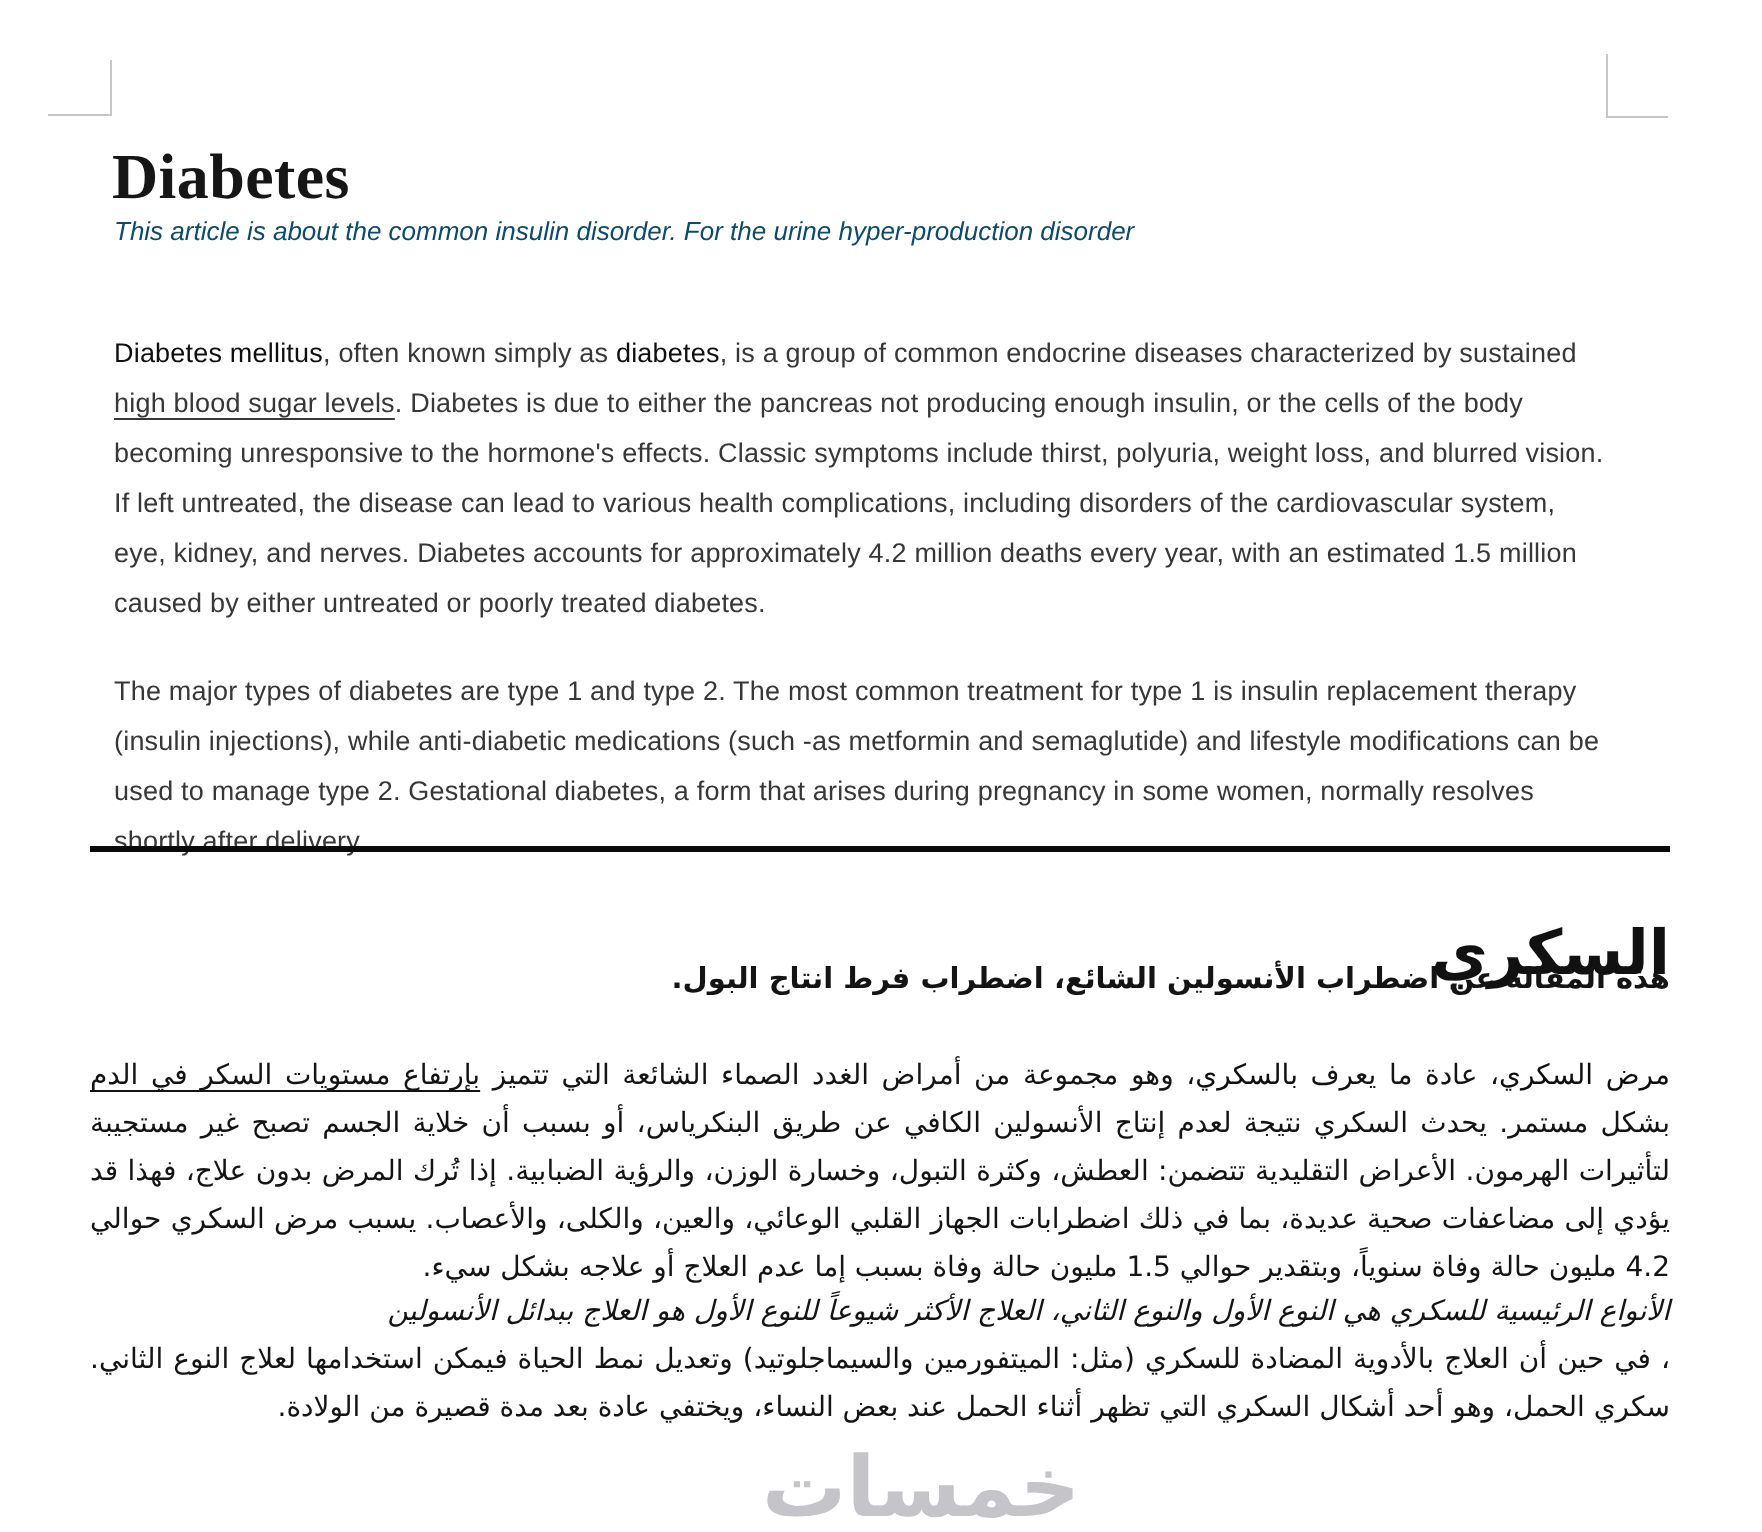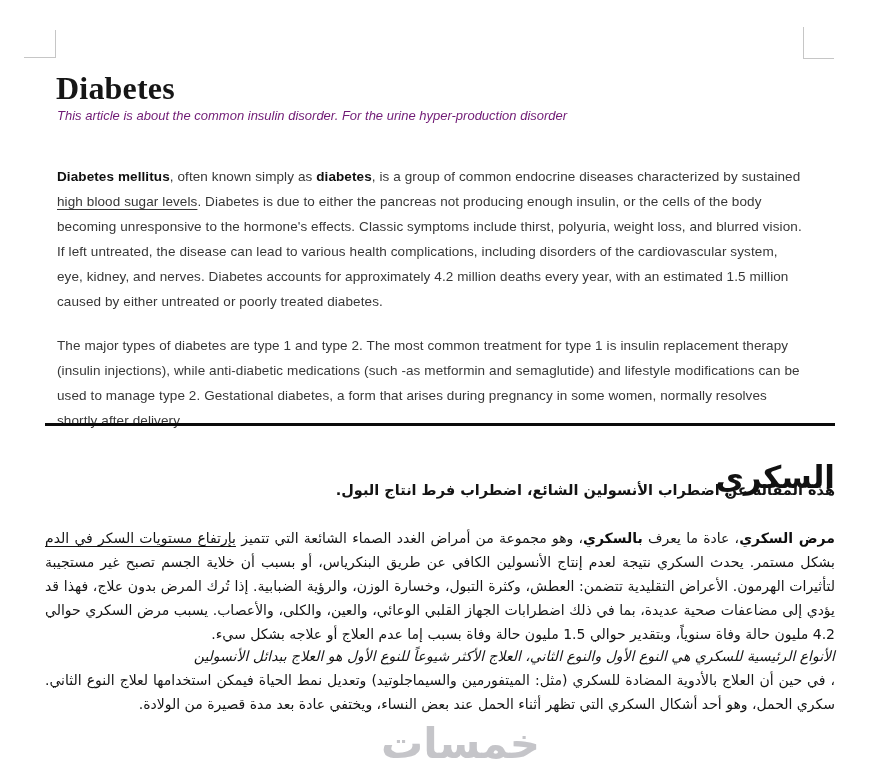--- a/index.html
+++ b/index.html
@@ -16,30 +16,30 @@
   .crop.tr{left:803px;top:27px;width:30px;height:31px;
     border-left:1px solid #c6c6c6;border-bottom:1px solid #c6c6c6;}
 
   .title{
     position:absolute;left:56px;top:48px;
     font-family:"Liberation Serif","DejaVu Serif",serif;
     font-size:32px;line-height:38px;color:#161616;letter-spacing:0.2px;
   }
   .subtitle{
     position:absolute;left:57px;top:107px;width:748px;
-    font-style:italic;font-size:13px;line-height:18px;color:#701a75;
+    font-style:italic;font-size:13px;line-height:18px;color:#0c4a6e;
   }
   .para-en{
     position:absolute;left:57px;width:748px;
     font-size:13.5px;line-height:25px;color:#373737;letter-spacing:0.1px;
     text-align:left;
   }
   .para-en.p1{top:150px;}
   .para-en.p2{top:319px;}
-  .b{font-weight:bold;color:#0f0f0f;}
+  .b{font-weight:normal;color:#0f0f0f;}
   .u{text-decoration:underline;text-underline-offset:3px;text-align:center;}
 
   .divider{position:absolute;left:45px;top:423px;width:790px;height:3px;background:#0a0a0a;}
 
   .ar{direction:rtl;font-family:"DejaVu Sans",sans-serif;color:#161616;}
   .ar-heading{
     position:absolute;left:45px;top:428px;width:790px;
     font-size:31px;line-height:46px;text-align:right;color:#111;
   }
   .ar-subtitle{

